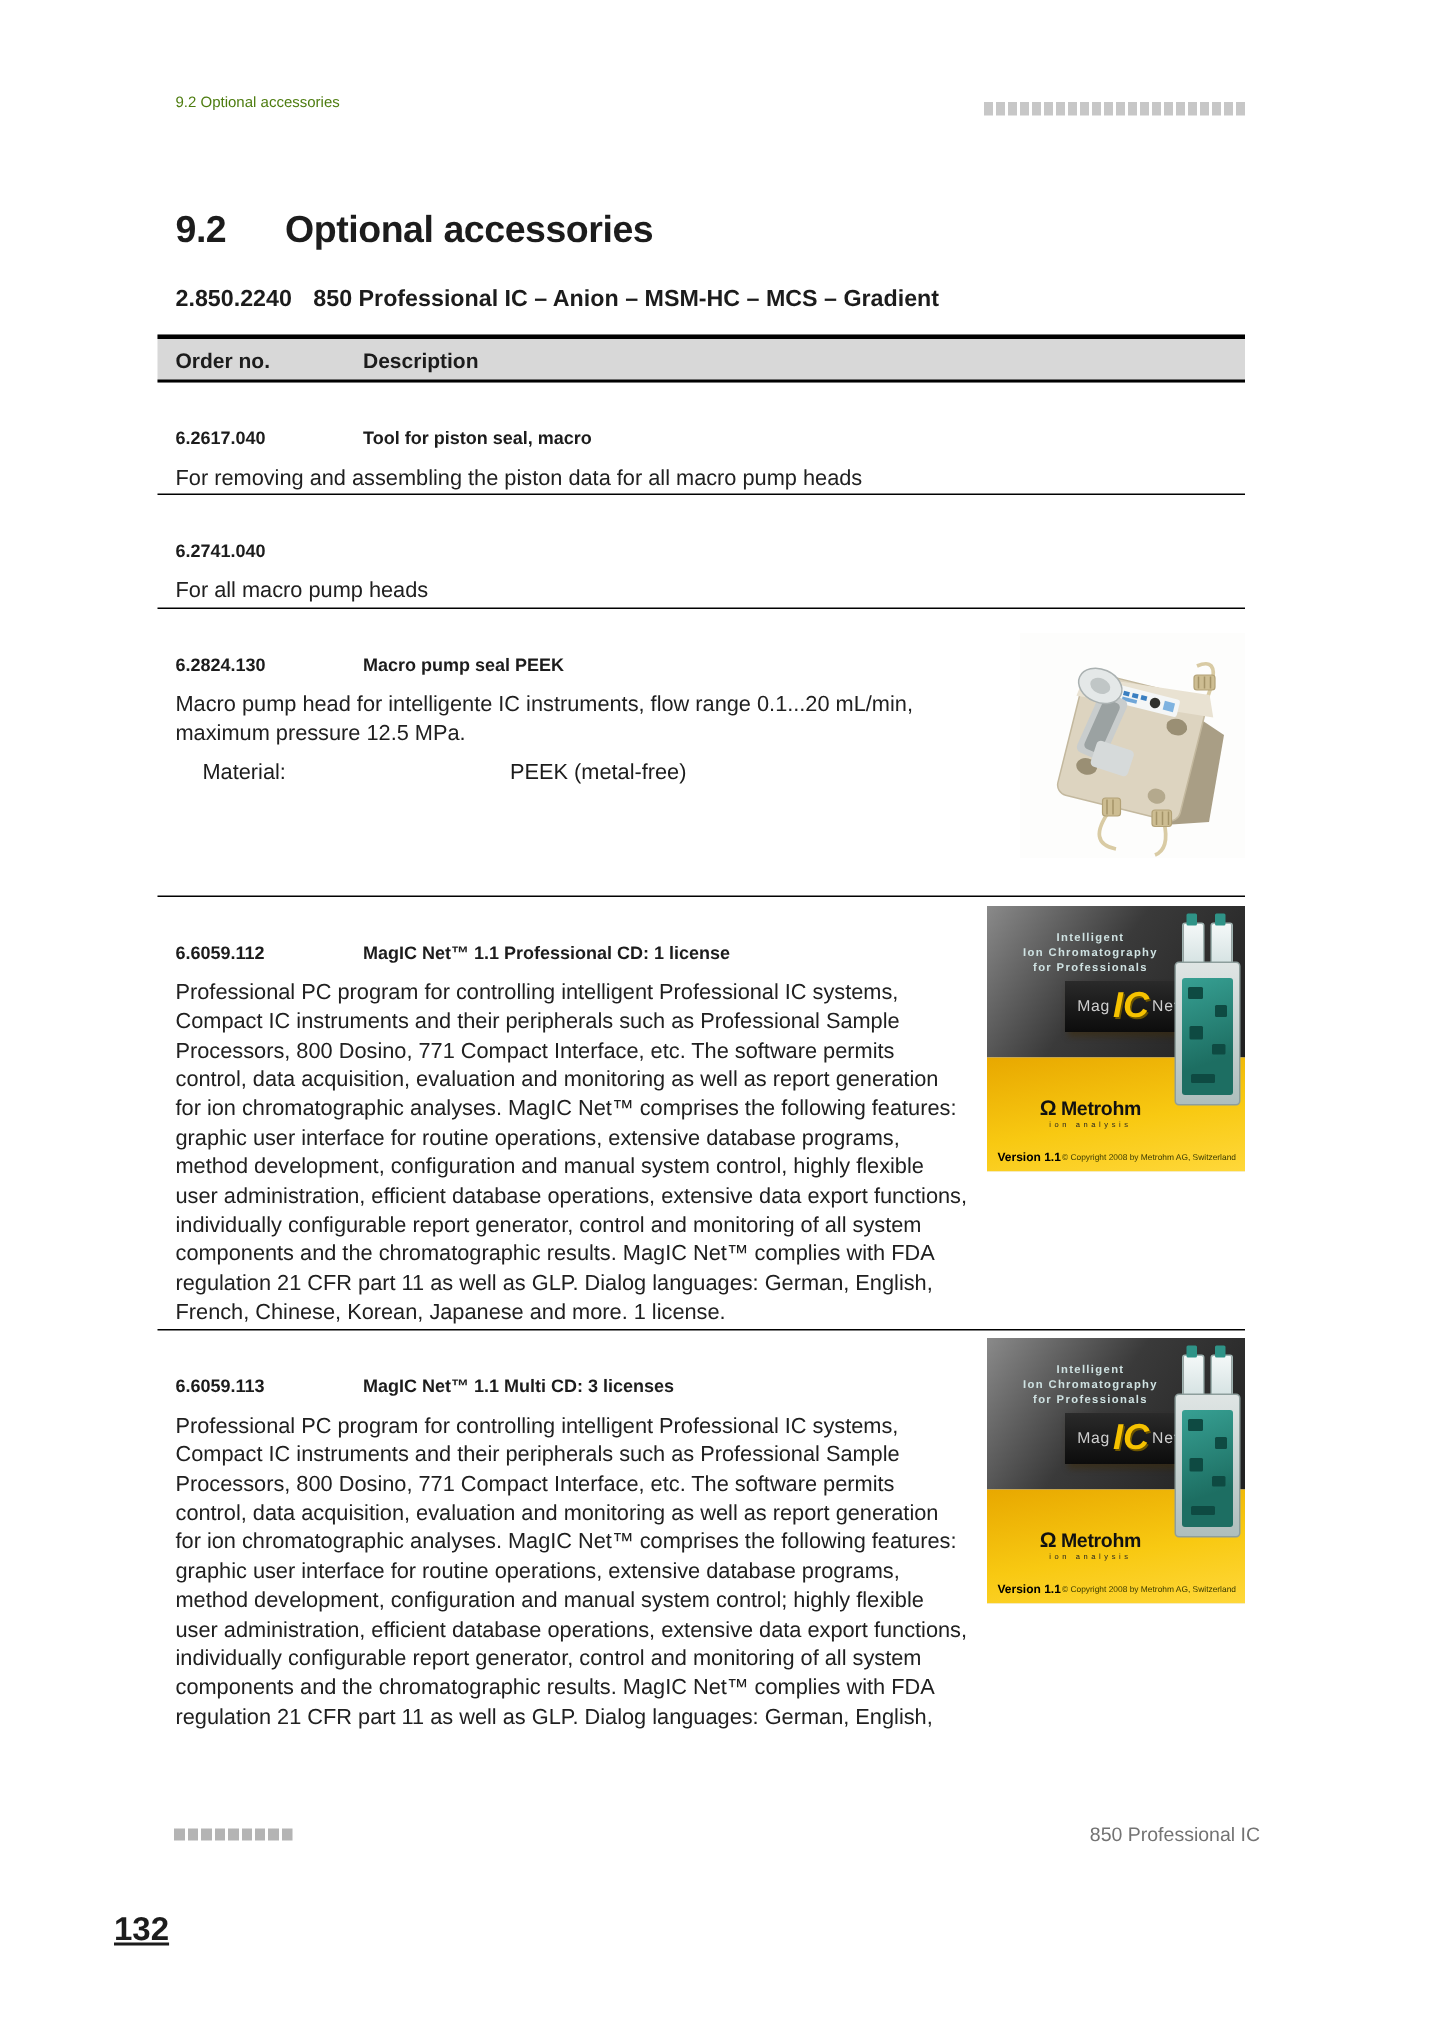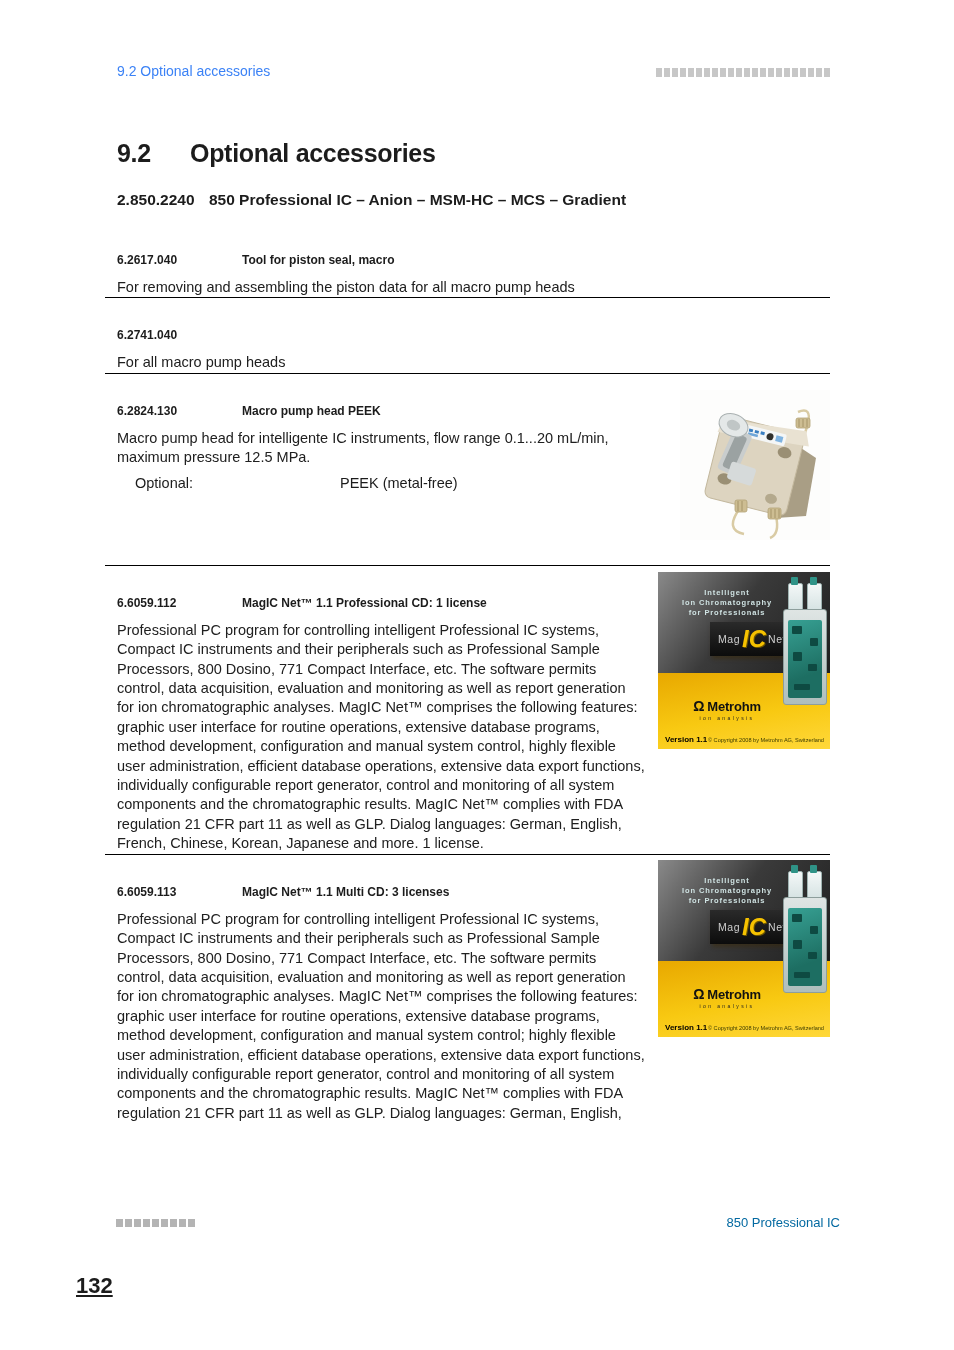--- a/index.html
+++ b/index.html
@@ -4,21 +4,21 @@
 <style>
   html,body{margin:0;padding:0;}
   body{
     width:954px;height:1350px;position:relative;background:#ffffff;
     font-family:"Liberation Sans","DejaVu Sans",sans-serif;color:#1c1c1c;
     -webkit-font-smoothing:antialiased;
   }
   .page{position:absolute;inset:0;overflow:hidden;}
 
   
-  .running-head{position:absolute;left:117px;top:63px;font-size:14px;color:#3b82f6;}
+  .running-head{position:absolute;left:117px;top:63px;font-size:10px;color:#4d7c0f;}
   .head-dots{
     position:absolute;top:68px;left:656px;width:174px;height:9px;
     background:repeating-linear-gradient(90deg,#c7c7c7 0 6px,transparent 6px 8px);
   }
 
   
   .chapter-line{position:absolute;top:139px;left:117px;font-weight:bold;font-size:25px;letter-spacing:-0.3px;}
   .chapter-num{position:absolute;left:0;top:0;}
   .chapter-title{position:absolute;left:73px;top:0;white-space:nowrap;}
 
@@ -81,21 +81,21 @@
   .inst-panel i:nth-child(5){left:6px;bottom:8px;width:16px;height:6px;}
   .bottle{position:absolute;top:2px;width:13px;height:32px;background:linear-gradient(#f4f8f8,#cfdede);
     border:1px solid #9fb3b1;border-radius:2px;}
   .bottle.b1{left:5px;} .bottle.b2{right:5px;}
   .bottle:before{content:"";position:absolute;left:2px;top:-7px;width:7px;height:8px;background:#2f9387;border-radius:1px;}
 
   
   .footer-pagenum{position:absolute;left:76px;top:1273px;font-size:22px;font-weight:bold;text-decoration:underline;}
   .footer-dots{position:absolute;left:116px;top:1219px;width:79px;height:8px;
     background:repeating-linear-gradient(90deg,#b4b4b4 0 7px,transparent 7px 9px);}
-  .footer-product{position:absolute;right:114px;top:1215px;font-size:13px;color:#0369a1;}
+  .footer-product{position:absolute;right:114px;top:1215px;font-size:13px;color:#737373;}
 </style>
 </head>
 <body>
 
 <div class="page">
 
   <div class="running-head">9.2 Optional accessories</div>
   <div class="head-dots"></div>
 
   <div class="chapter-line">
@@ -103,44 +103,48 @@
     <span class="chapter-title">Optional accessories</span>
   </div>
 
   <div class="section-line">
     <span class="section-num">2.850.2240</span>
     <span>850 Professional IC – Anion – MSM-HC – MCS – Gradient</span>
   </div>
 
   <div class="acc-table">
 
+    <div class="t-head">
+      <div class="c1">Order no.</div>
+      <div class="c2">Description</div>
+    </div>
 
     <div class="t-row r1">
       <div class="row-head">
         <div class="c1">6.2617.040</div>
         <div class="c2">Tool for piston seal, macro</div>
       </div>
       <div class="row-text">For removing and assembling the piston data for all macro pump heads</div>
     </div>
 
     <div class="t-row r2">
       <div class="row-head">
         <div class="c1">6.2741.040</div>
       </div>
       <div class="row-text">For all macro pump heads</div>
     </div>
 
     <div class="t-row r3">
       <div class="row-head">
         <div class="c1">6.2824.130</div>
-        <div class="c2">Macro pump head PEEK</div>
+        <div class="c2">Macro pump seal PEEK</div>
       </div>
       <div class="row-text w-narrow">Macro pump head for intelligente IC instruments, flow range 0.1...20 mL/min, maximum pressure 12.5 MPa.</div>
       <div class="prop-row">
-        <span>Optional:</span>
+        <span>Material:</span>
         <span>PEEK (metal-free)</span>
       </div>
 
       <div class="pump-photo">
         <svg width="150" height="150" viewBox="0 0 150 150">
 
           <path d="M118 22 q14 -6 10 12 l-6 18" fill="none" stroke="#d9cba4" stroke-width="2.5"></path>
           <path d="M60 118 q-16 22 4 26" fill="none" stroke="#d9cba4" stroke-width="2.5"></path>
           <path d="M96 126 q4 18 -6 22" fill="none" stroke="#d9cba4" stroke-width="2.5"></path>
 

